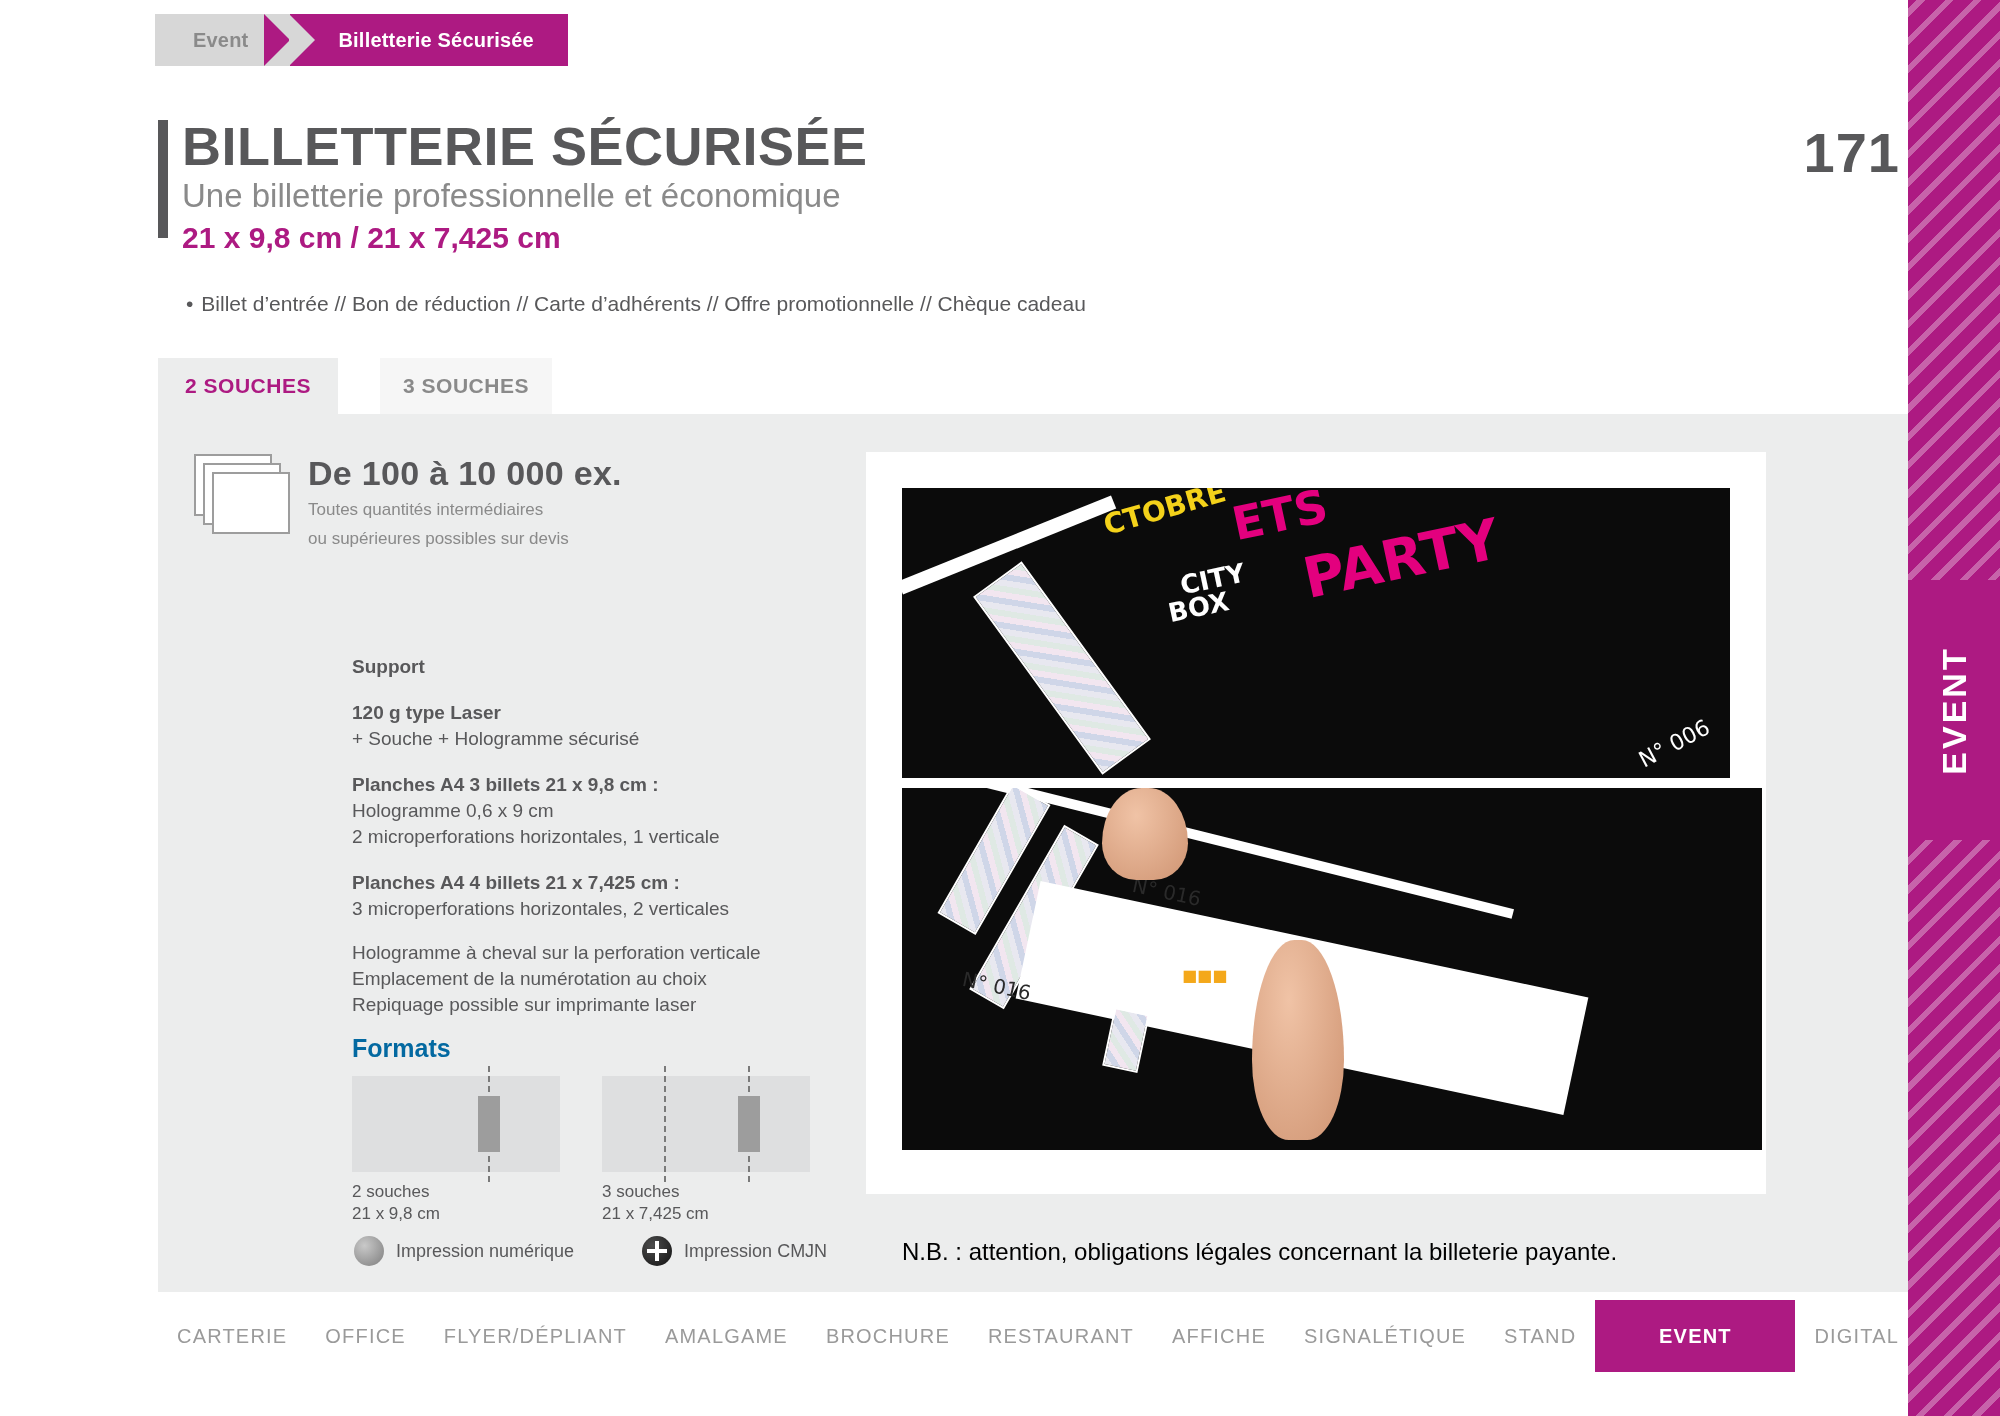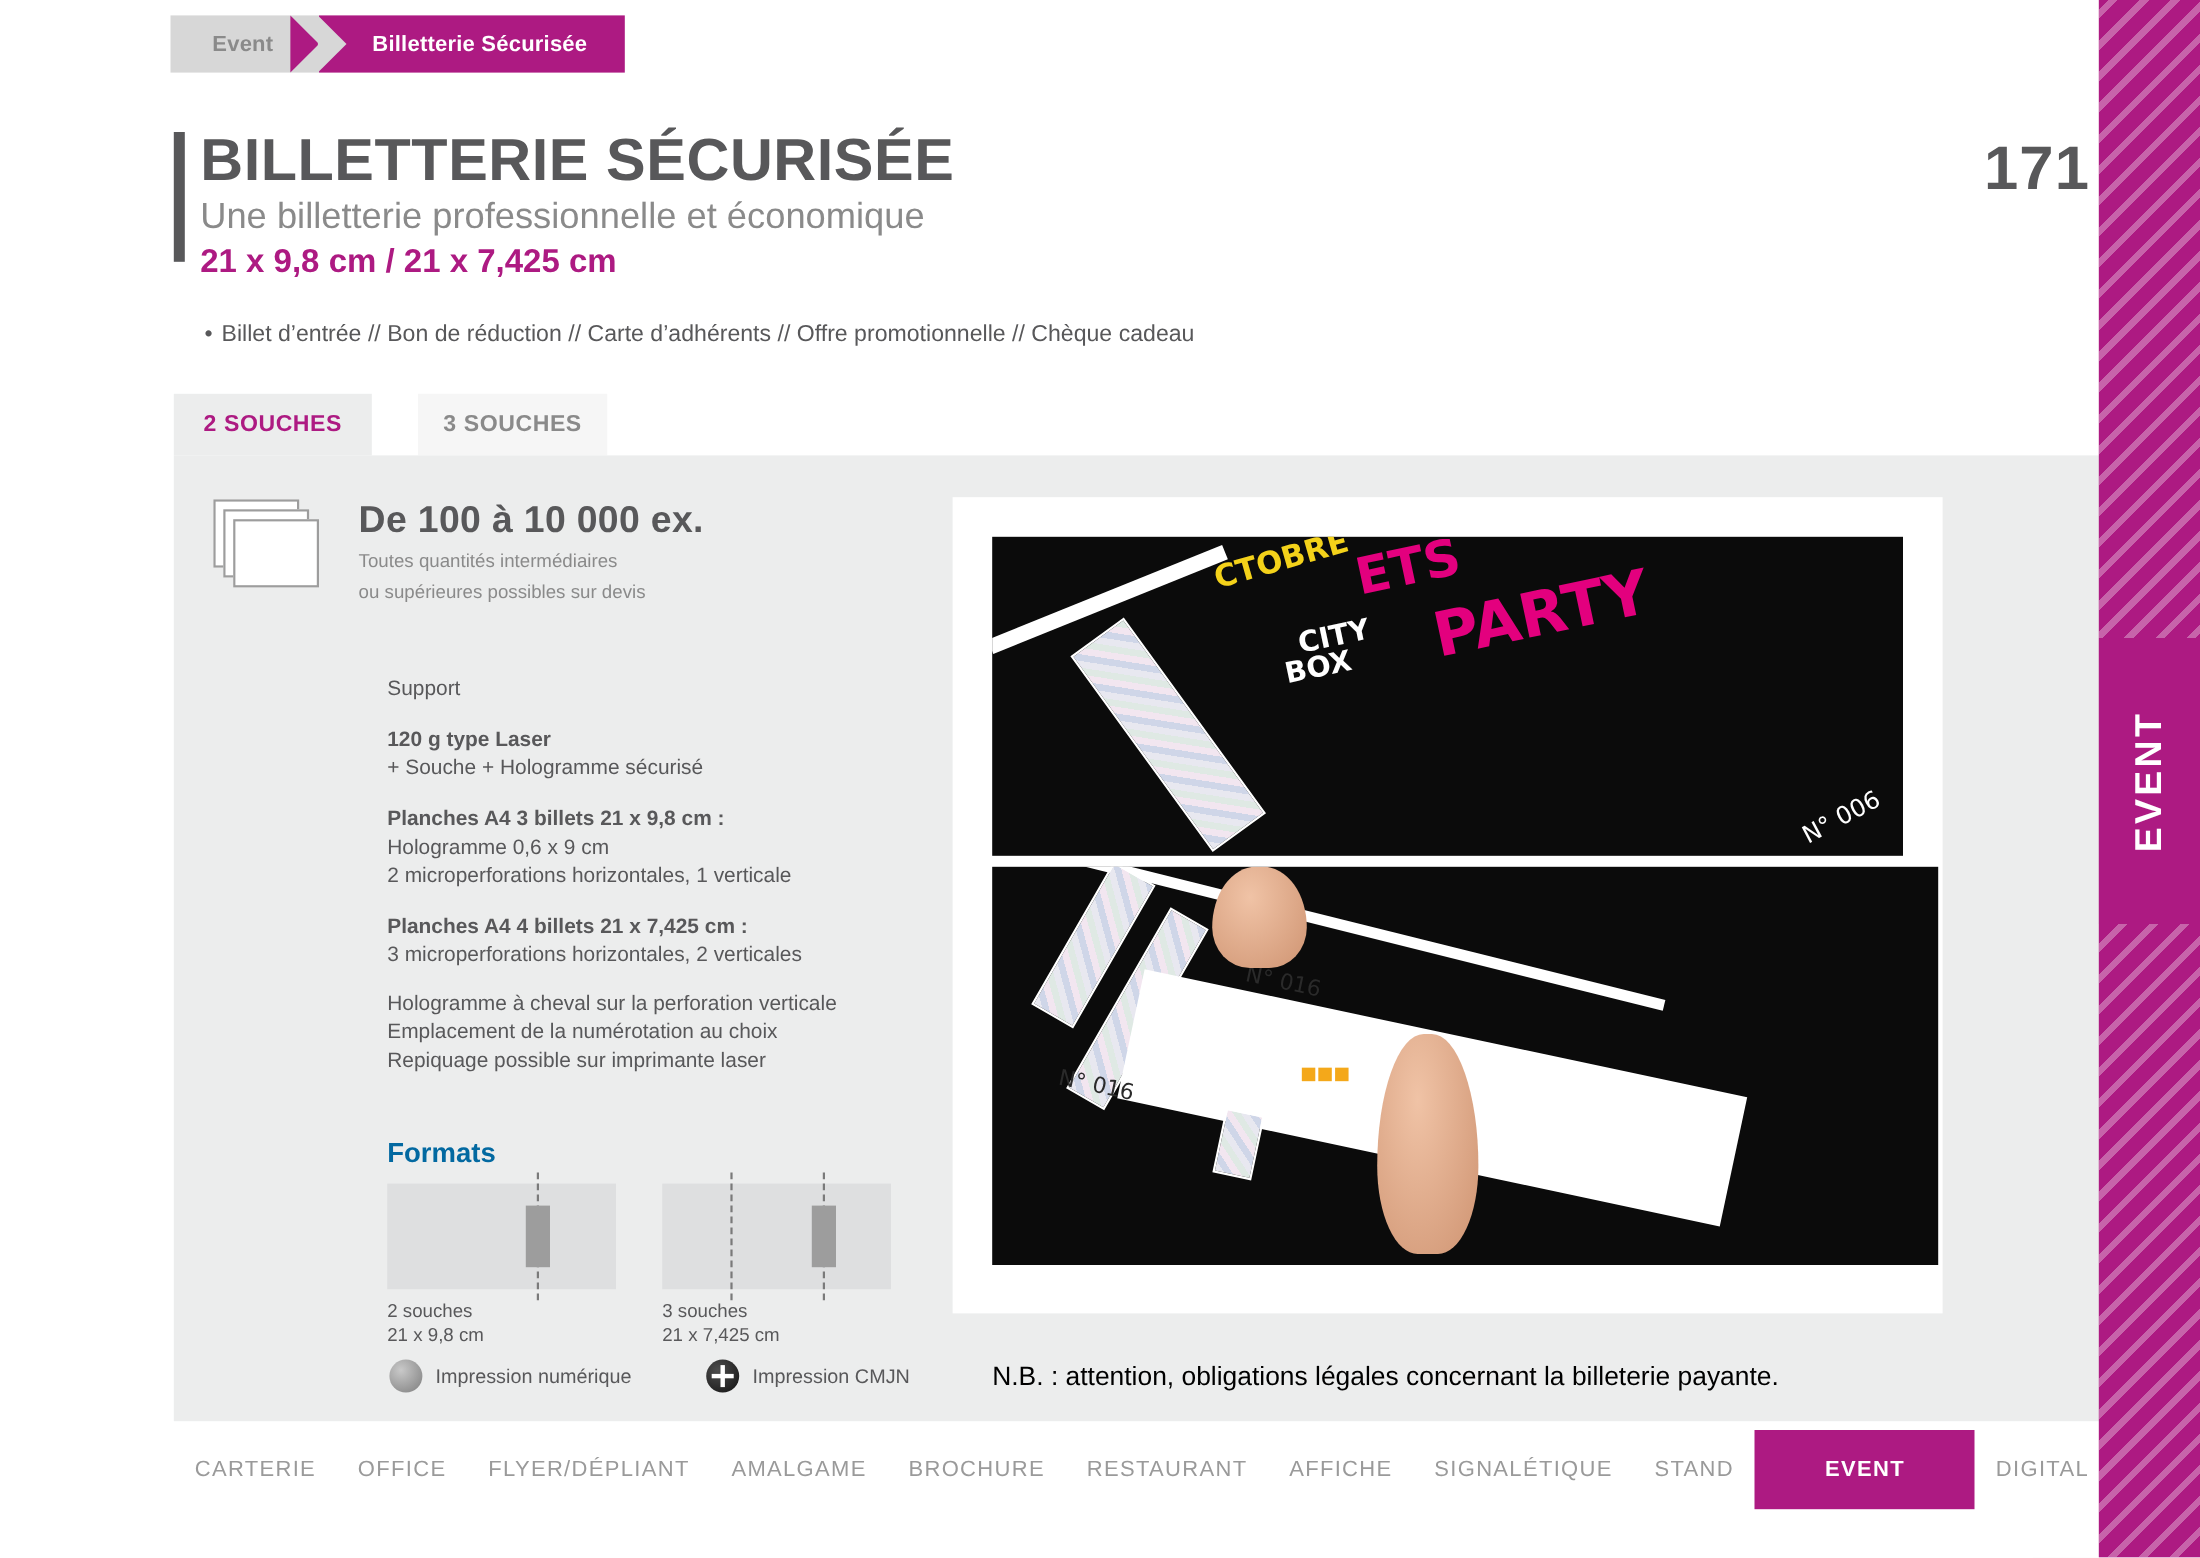--- a/index.html
+++ b/index.html
@@ -115,27 +115,27 @@
   
   .qty-row { position: absolute; left: 36px; top: 40px; display: flex; }
   .sheets-icon { position: relative; width: 110px; height: 100px; }
   .sheets-icon .sheet {
     position: absolute; background: #ffffff;
     border: 2px solid #9d9d9d;
   }
   .sheets-icon .s1 { left: 0; top: 0; width: 78px; height: 62px; }
   .sheets-icon .s2 { left: 9px; top: 9px; width: 78px; height: 62px; }
   .sheets-icon .s3 { left: 18px; top: 18px; width: 78px; height: 62px; }
-  .qty-text { margin-left: 22px; }
+  .qty-text { margin-left: 4px; }
   .qty-title { font-size: 34px; font-weight: bold; color: #58585a; letter-spacing: .3px; }
   .qty-sub { font-size: 17px; color: #8a8a8a; line-height: 1.35; margin-top: 6px; }
 
   
   .support { position: absolute; left: 194px; top: 200px; width: 520px; }
-  .sec-title { font-size: 25px; font-weight: normal; color: #58585a; }
+  .sec-title { font-size: 25px; font-weight: bold; color: #58585a; margin-top: 40px; }
   .b { font-weight: bold; margin-top: 20px; }
   .support p, .support div { font-size: 19px; color: #58585a; line-height: 1.37; }
   .grp { margin-top: 18px; }
 
   
   .formats-title { position: absolute; left: 194px; top: 620px; font-size: 25px; font-weight: bold; color: #0369a1; }
   .fmt-row { position: absolute; left: 194px; top: 662px; display: flex; gap: 42px; }
   .fmt { }
   .fmt-box {
     width: 208px; height: 96px; background: #dedfe0;

